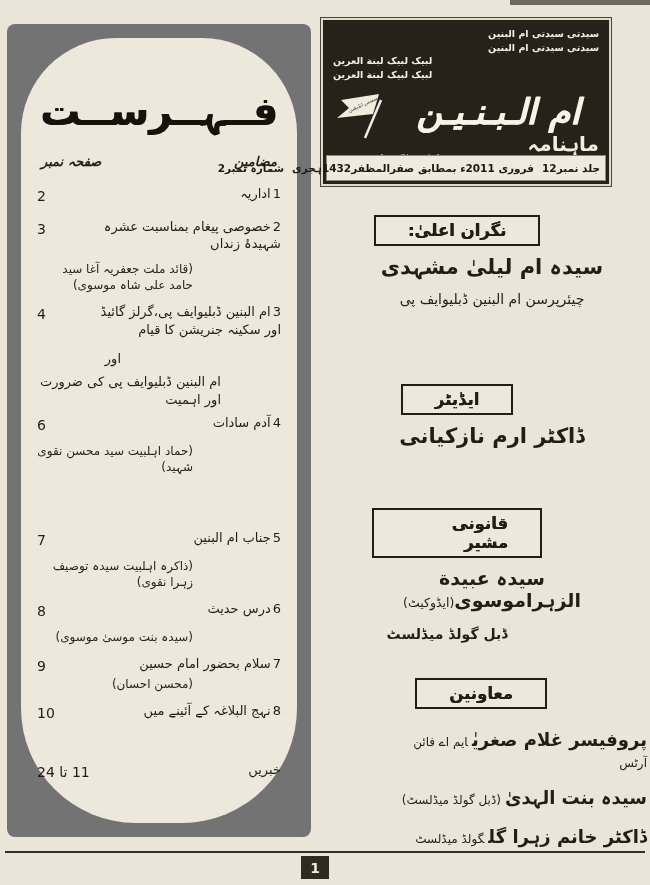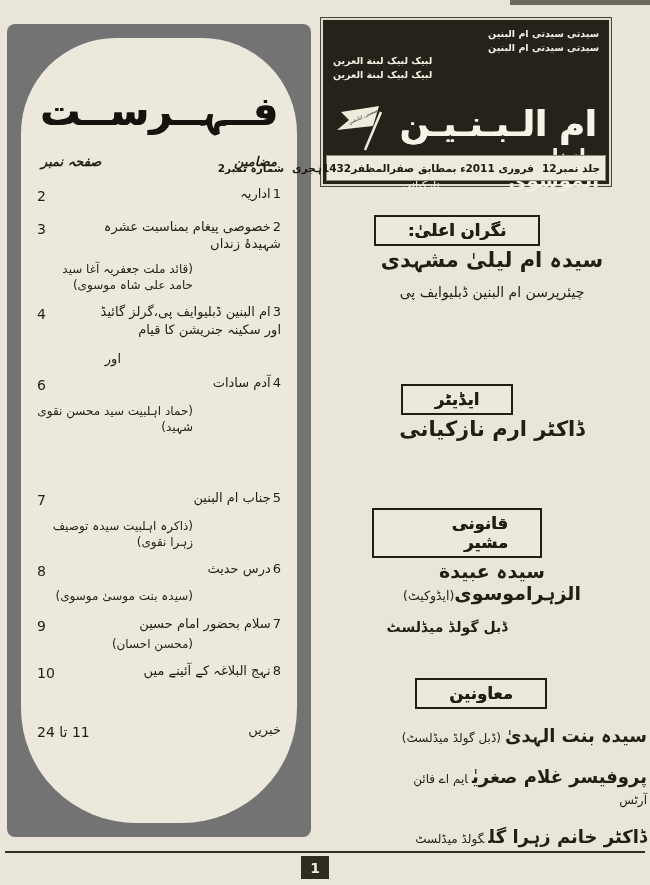--- a/index.html
+++ b/index.html
@@ -43,21 +43,21 @@
 
   
   .masthead {
     position:absolute; left:320px; top:17px; width:292px; height:170px;
     background:#262219; color:#f2eee2; border:1px solid #4a463a;
     box-shadow:0 0 0 2px #e0dccd inset;
     padding:7px 8px 6px 8px;
   }
   .slogans { direction:rtl; display:flex; justify-content:space-between; font-size:9.5px; font-weight:bold; line-height:1.45; padding:2px 4px 0 4px; }
   .slogans .sl-left { text-align:center;margin-top:27px; }
-  .title-row { position:relative; height:64px; margin-top:20px; }
+  .title-row { position:relative; height:64px; margin-top:8px;font-style:italic; }
   .flag-wrap { position:absolute; left:2px; top:-4px; width:62px; height:62px; }
   .flag-text {
     position:absolute; left:12px; top:16px; width:40px;
     font-size:5px; color:#2a261c; transform:rotate(-24deg); text-align:center; line-height:1.1;
   }
   .mast-title {
     position:absolute; left:64px; right:0; top:2px;
     text-align:center; font-size:35px; font-weight:bold; letter-spacing:1px;
     color:#f6f3e8; text-shadow:0.7px 0 #f6f3e8;
   }
@@ -75,21 +75,21 @@
   
   .section { position:absolute; width:240px; direction:rtl; display:flex; flex-direction:column; align-items:center; }
   .sec-supervisor { left:372px; top:215px; }
   .sec-editor     { left:372px; top:384px; }
   .sec-legal      { left:372px; top:508px; }
   .sec-assistants { left:385px; top:678px; width:262px; align-items:flex-start; }
   .sec-box {
     border:2.5px solid #221e16; padding:4px 32px; font-size:16.5px; font-weight:bold;
     margin-right:70px; align-self:center; background:#ece8dc; text-shadow:0.4px 0 #221e16;
   }
-  .sec-name { margin-top:2px; font-size:21px; font-weight:bold; text-align:center; }
+  .sec-name { margin-top:9px; font-size:21px; font-weight:bold; text-align:center; }
   .sec-role { margin-top:12px; font-size:14px; text-align:center; }
   .sec-name .note { font-size:12.5px; font-weight:normal; }
   .sec-cred { margin-top:15px; font-size:14px; font-weight:bold; margin-right:90px; align-self:center; }
   .member { margin-top:16px; font-size:18px; font-weight:bold; text-align:right; }
   .member .note { font-size:12px; font-weight:normal; margin-right:4px; }
 
   
   .bottom-rule { position:absolute; left:5px; right:5px; top:851px; height:2px; background:#332f26; }
   .page-badge {
     position:absolute; left:301px; top:856px; width:28px; height:23px;
@@ -122,20 +122,21 @@
         <span class="t"><span class="n">2</span><span>خصوصی پیغام بمناسبت عشرہ شہیدۂ زنداں</span></span>
         <span class="p">3</span>
       </div>
       <div class="sub sub-indent" style="margin-top:8px">(قائد ملت جعفریہ آغا سید حامد علی شاہ موسوی)</div>
 
       <div class="row" style="margin-top:10px">
         <span class="t"><span class="n">3</span><span>ام البنین ڈبلیوایف پی،گرلز گائیڈ اور سکینہ جنریشن کا قیام</span></span>
         <span class="p">4</span>
       </div>
       <div class="mid-word" style="margin-top:12px">اور</div>
+      <div class="extra-line" style="margin-top:5px">ام البنین ڈبلیوایف پی کی ضرورت اور اہمیت</div>
 
       <div class="row" style="margin-top:6px">
         <span class="t"><span class="n">4</span><span>آدم سادات</span></span>
         <span class="p">6</span>
       </div>
       <div class="sub sub-indent" style="margin-top:8px">(حماد اہلبیت سید محسن نقوی شہید)</div>
 
       <div class="row" style="margin-top:54px">
         <span class="t"><span class="n">5</span><span>جناب ام البنین</span></span>
         <span class="p">7</span>
@@ -219,25 +220,25 @@
 <div class="section sec-legal">
   <div class="sec-box">قانونی مشیر</div>
   <div class="sec-name" style="font-size:19px">
     <span>سیدہ عبیدة الزہراموسوی</span><span class="note">(ایڈوکیٹ)</span>
   </div>
   <div class="sec-cred">ڈبل گولڈ میڈلسٹ</div>
 </div>
 
 <div class="section sec-assistants">
   <div class="sec-box">معاونین</div>
+  <div class="member" style="margin-top:20px">
+    <span>پروفیسر غلام صغریٰ</span><span class="note">ایم اے فائن آرٹس</span>
+  </div>
   <div class="member">
     <span>سیدہ بنت الہدیٰ</span><span class="note">(ڈبل گولڈ میڈلسٹ)</span>
   </div>
-  <div class="member" style="margin-top:20px">
-    <span>پروفیسر غلام صغریٰ</span><span class="note">ایم اے فائن آرٹس</span>
-  </div>
   <div class="member" style="margin-top:18px">
     <span>ڈاکٹر خانم زہرا گل</span><span class="note">گولڈ میڈلسٹ</span>
   </div>
 </div>
 
 <div class="bottom-rule"></div>
 <div class="page-badge">1</div>
 
 </body></html>

